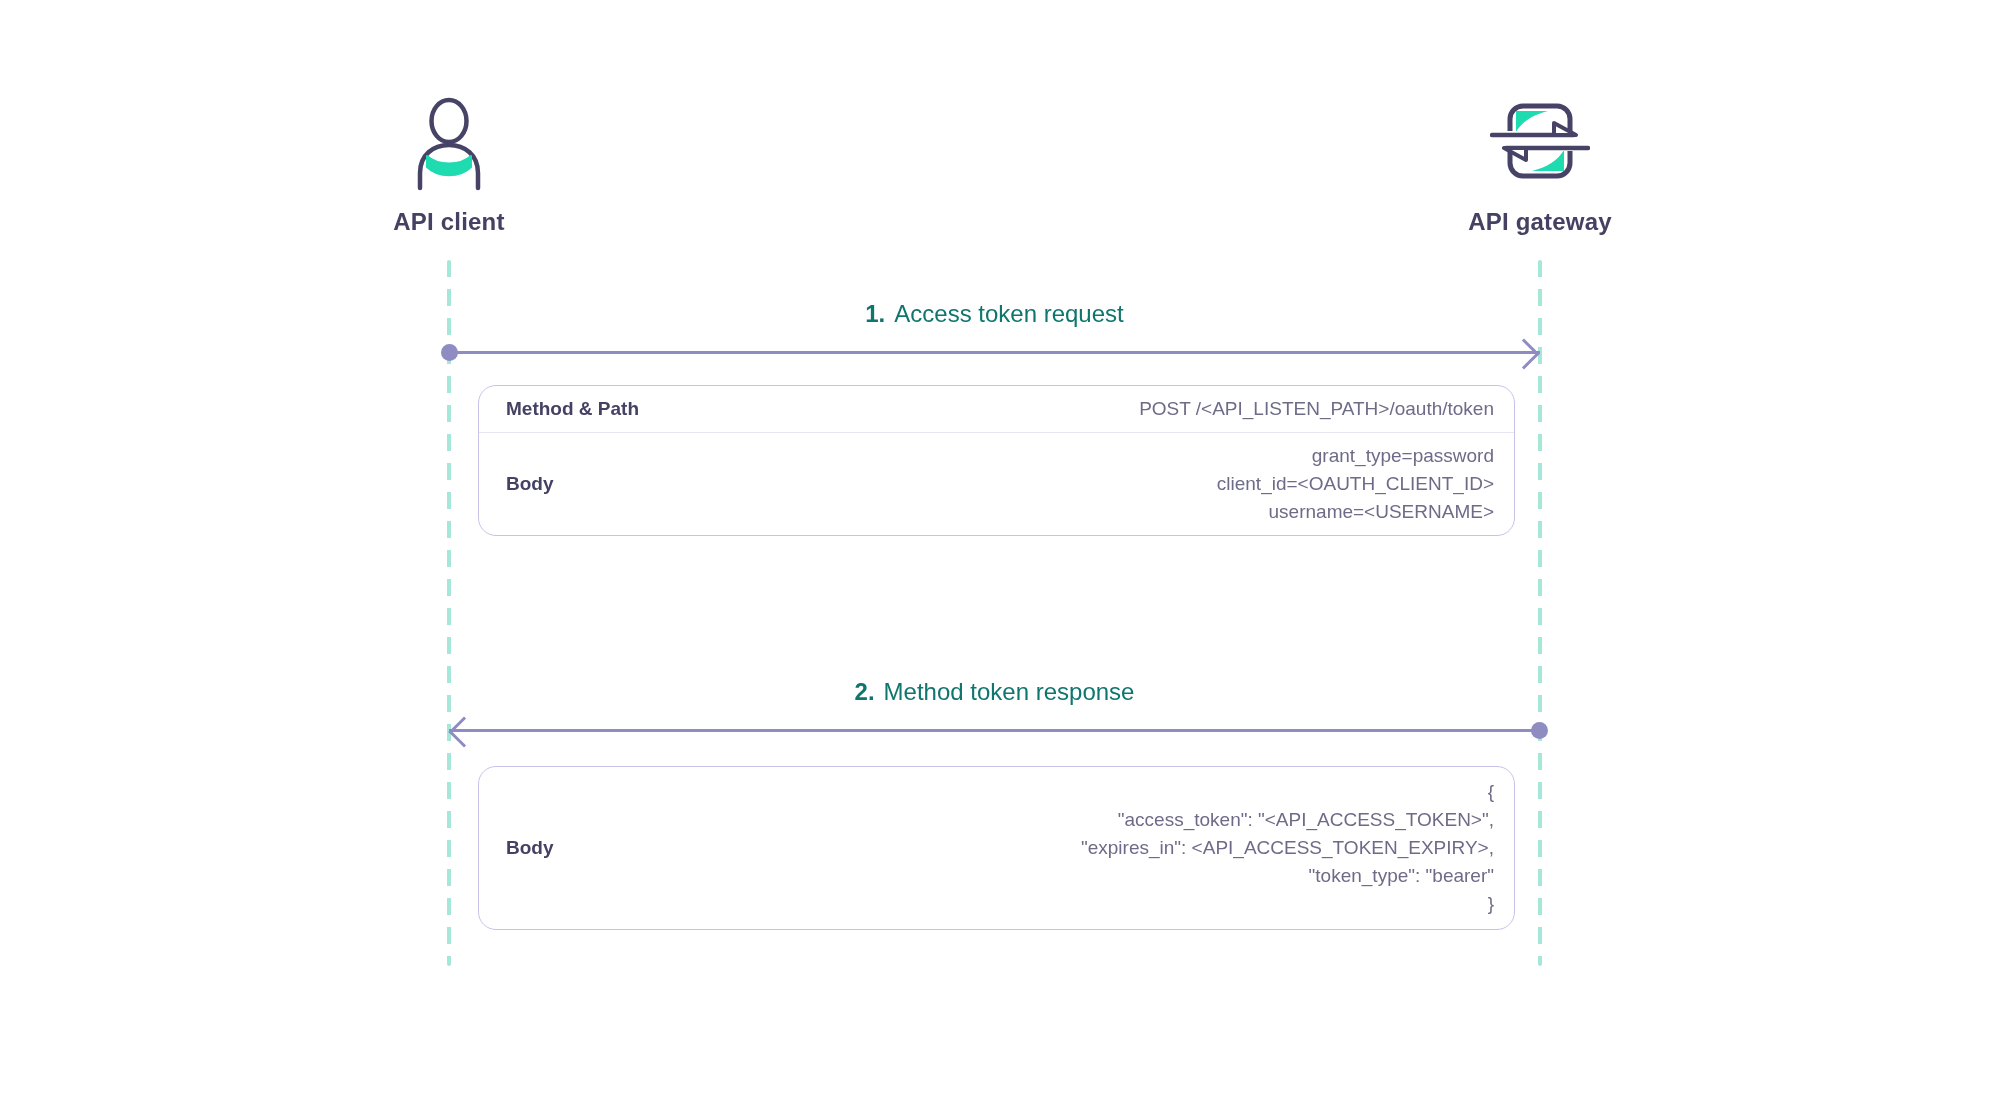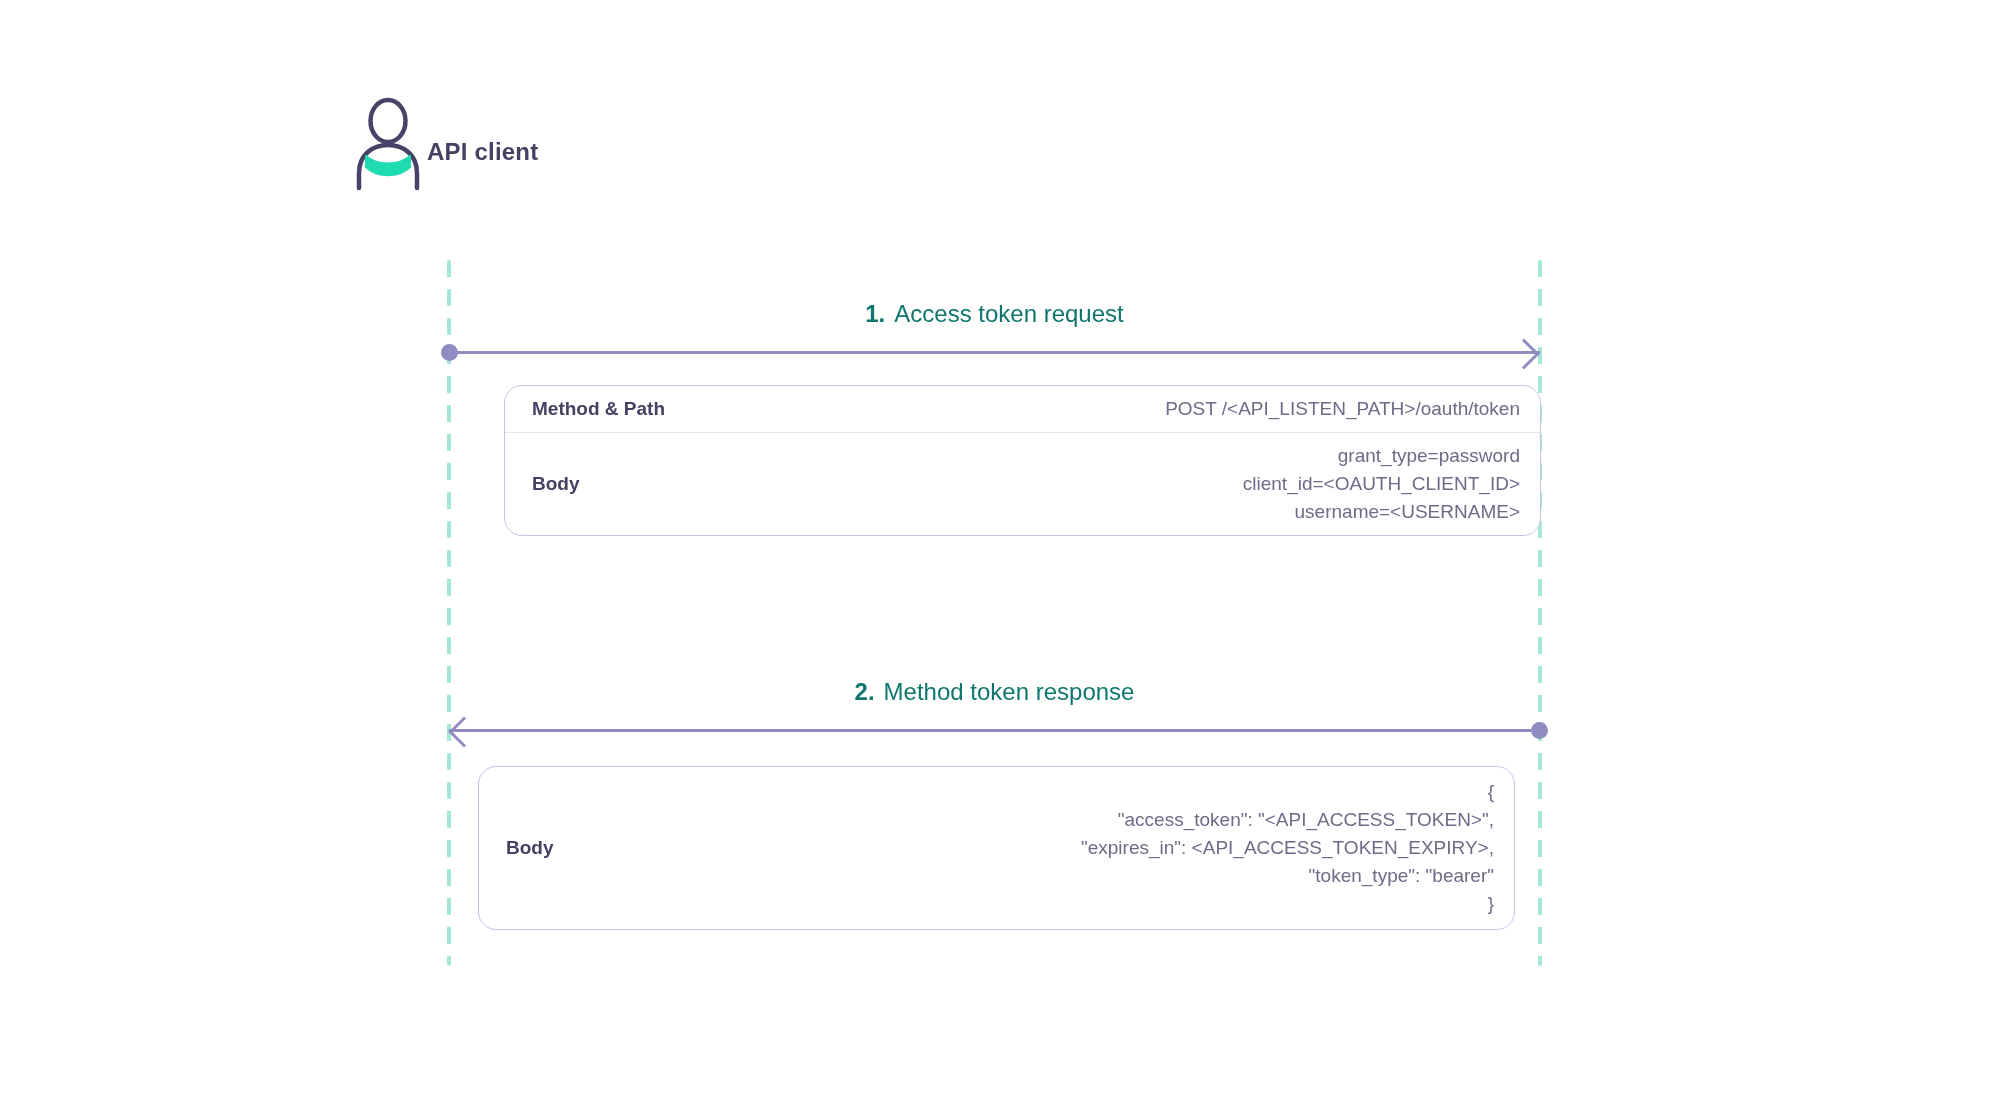--- a/index.html
+++ b/index.html
@@ -11,21 +11,21 @@
     font-family: "Liberation Sans", sans-serif;
     overflow: hidden;
   }
 
   
   .actor {
     position: absolute;
     top: 96px;
     width: 200px;
     display: flex;
-    flex-direction: row;
+    flex-direction: column;
     align-items: center;
   }
   .actor-client  { left: 349px; }
   .actor-gateway { left: 1440px; }
   .actor .icon-wrap { height: 96px; display: flex; align-items: center; justify-content: center; }
   .actor-label {
     margin-top: 16px;
     font-size: 24px;
     font-weight: bold;
     color: #454163;
@@ -106,21 +106,21 @@
   .dtable {
     position: absolute;
     left: 478px;
     width: 1037px;
     box-sizing: border-box;
     border: 1.5px solid #c7c3e8;
     border-radius: 18px;
     background: #ffffff;
     overflow: hidden;
   }
-  .dtable-1 { top: 385px; margin-left: 26px; }
+  .dtable-1 { top: 385px; }
   .dtable-2 { top: 766px; }
 
   .trow {
     display: grid;
     grid-template-columns: 229px 1fr;
   }
   .trow + .trow { border-top: 1px solid #e8e6f5; }
 
   .tlabel {
     padding-left: 27px;
@@ -153,20 +153,41 @@
         <path d="M 10 91 L 10 76 C 10 58 23 48 39 48 C 55 48 68 58 68 76 L 68 91" fill="#ffffff" stroke="#474366" stroke-width="4.5" stroke-linecap="round" stroke-linejoin="round"></path>
 
         <path d="M 17 59 C 28 69 50 69 61 59 L 61 70 C 50 81 28 81 17 70 Z" fill="#1edbb0" stroke="#1edbb0" stroke-width="2" stroke-linejoin="round"></path>
 
         <ellipse cx="39" cy="24" rx="17.5" ry="21" fill="#ffffff" stroke="#474366" stroke-width="4.5"></ellipse>
       </svg>
     </div>
     <div class="actor-label">API client</div>
   </div>
 
+  <div class="actor actor-gateway">
+    <div class="icon-wrap">
+      <svg width="100" height="90" viewBox="0 0 100 90">
+
+        <rect x="20" y="7" width="60" height="70" rx="13" fill="none" stroke="#474366" stroke-width="5"></rect>
+
+        <path d="M 26 12 L 58 12 C 42 16 32 23 26 33 Z" fill="#1edbb0"></path>
+
+        <path d="M 74 72 L 42 72 C 58 68 68 61 74 51 Z" fill="#1edbb0"></path>
+
+        <rect x="12" y="32" width="76" height="20" fill="#ffffff"></rect>
+
+        <path d="M 2 36 L 84 36" stroke="#474366" stroke-width="4.5" stroke-linecap="round"></path>
+        <path d="M 64 24 L 86 36 L 64 36 Z" fill="#ffffff" stroke="#474366" stroke-width="4" stroke-linejoin="round"></path>
+
+        <path d="M 98 49 L 16 49" stroke="#474366" stroke-width="4.5" stroke-linecap="round"></path>
+        <path d="M 36 61 L 14 49 L 36 49 Z" fill="#ffffff" stroke="#474366" stroke-width="4" stroke-linejoin="round"></path>
+      </svg>
+    </div>
+    <div class="actor-label">API gateway</div>
+  </div>
 
   <div class="lifeline lifeline-client"></div>
   <div class="lifeline lifeline-gateway"></div>
 
   <div class="msg-title msg-title-1">
     <span class="msg-num">1.</span><span>Access token request</span>
   </div>
   <div class="msg-line msg-line-1"></div>
   <div class="msg-dot msg-dot-1"></div>
   <div class="msg-chev chev-right"></div>

